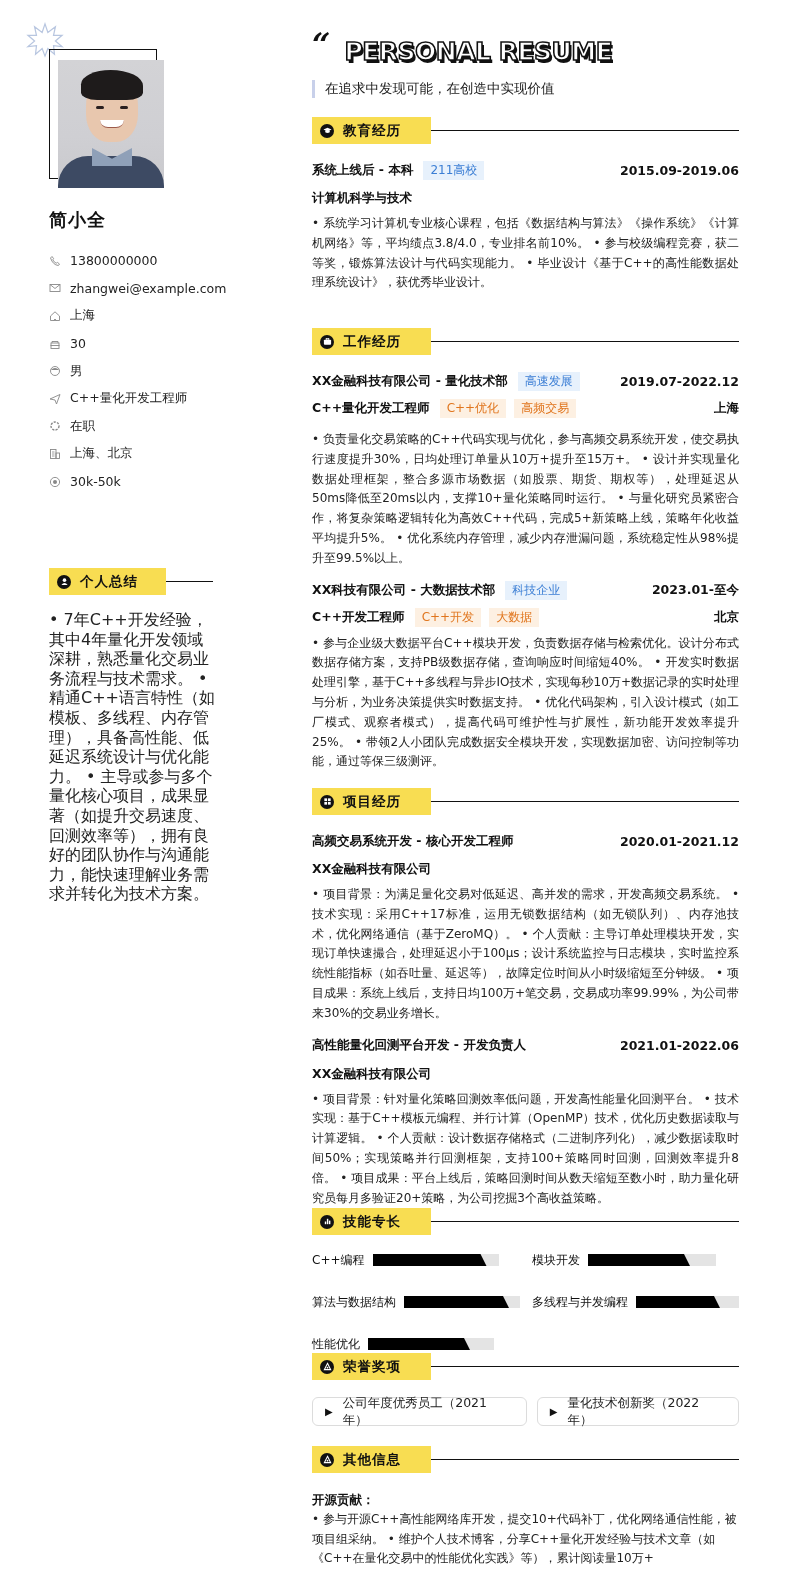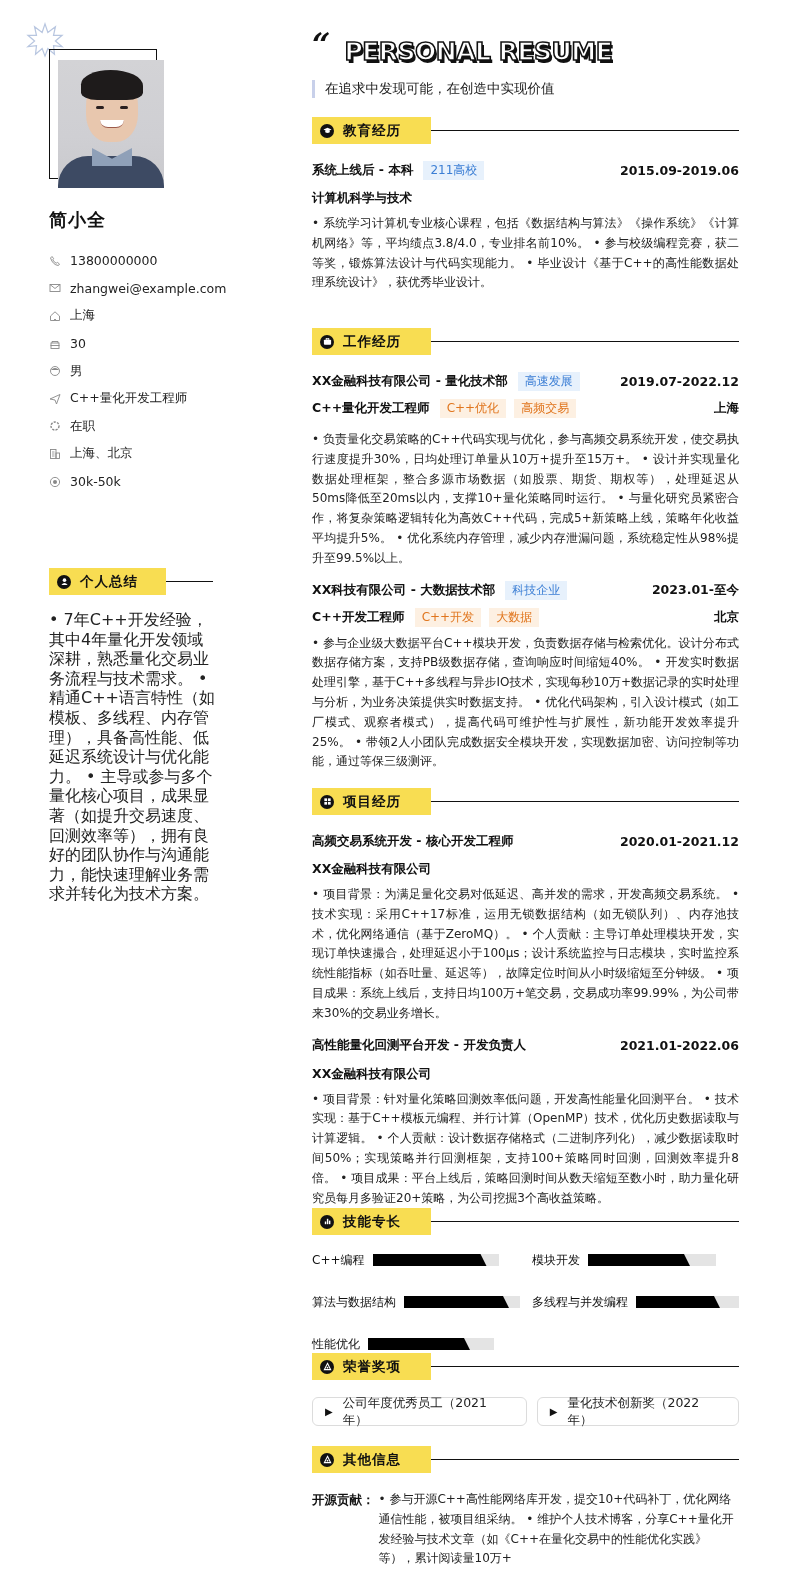--- a/index.html
+++ b/index.html
@@ -104,21 +104,21 @@
     .skill .track { height: 12px; background: #e4e4e4; position: relative; }
     .skill .fill { position: absolute; left: 0; top: 0; height: 12px; background: #000; clip-path: polygon(0 0, 100% 0, calc(100% + 0px) 0, 100% 0, calc(100% - 0px) 100%, 0 100%); }
 
     .awards { display: flex; gap: 10px; }
     .award {
       display: flex; align-items: center; height: 29px; border: 1px solid #dcdcdc; border-radius: 6px;
       padding: 0 14px 0 12px; font-size: 12.5px; color: #222; background: #fff;
     }
     .award .tri { font-size: 10px; margin-right: 10px; color: #111; }
 
-    .other-row { display: flex; }
+    .other-row { display: flex; flex-direction: column; }
     .other-row .k { font-size: 12.5px; font-weight: bold; color: #111; white-space: nowrap; line-height: 19.8px; margin-right: 4px; }
     .other-row .v { font-size: 12px; line-height: 19.8px; color: #222; }
   </style>
 </head>
 <body>
 
 <div class="page">
 
   <div class="left">
     <svg class="star" viewBox="0 0 40 38">

